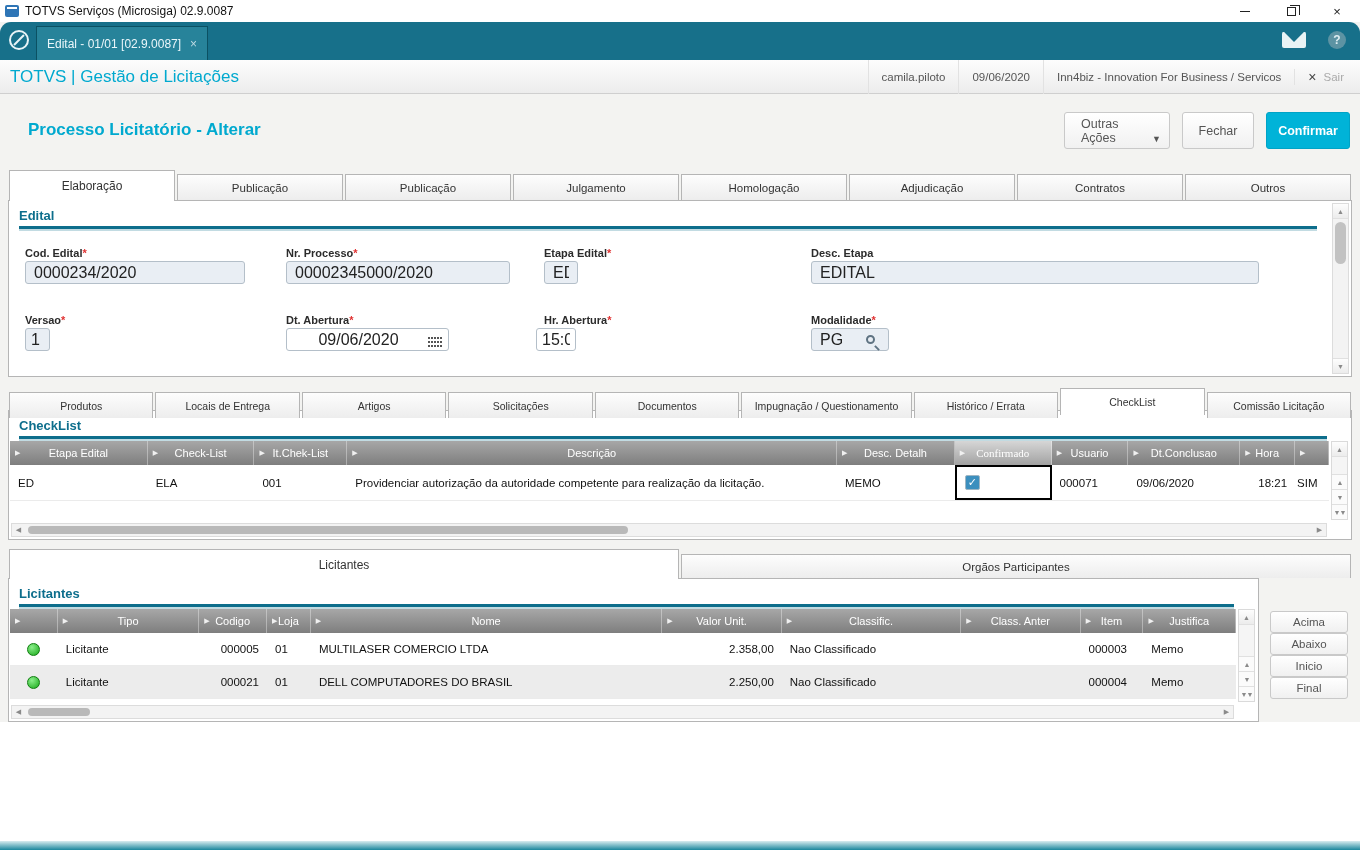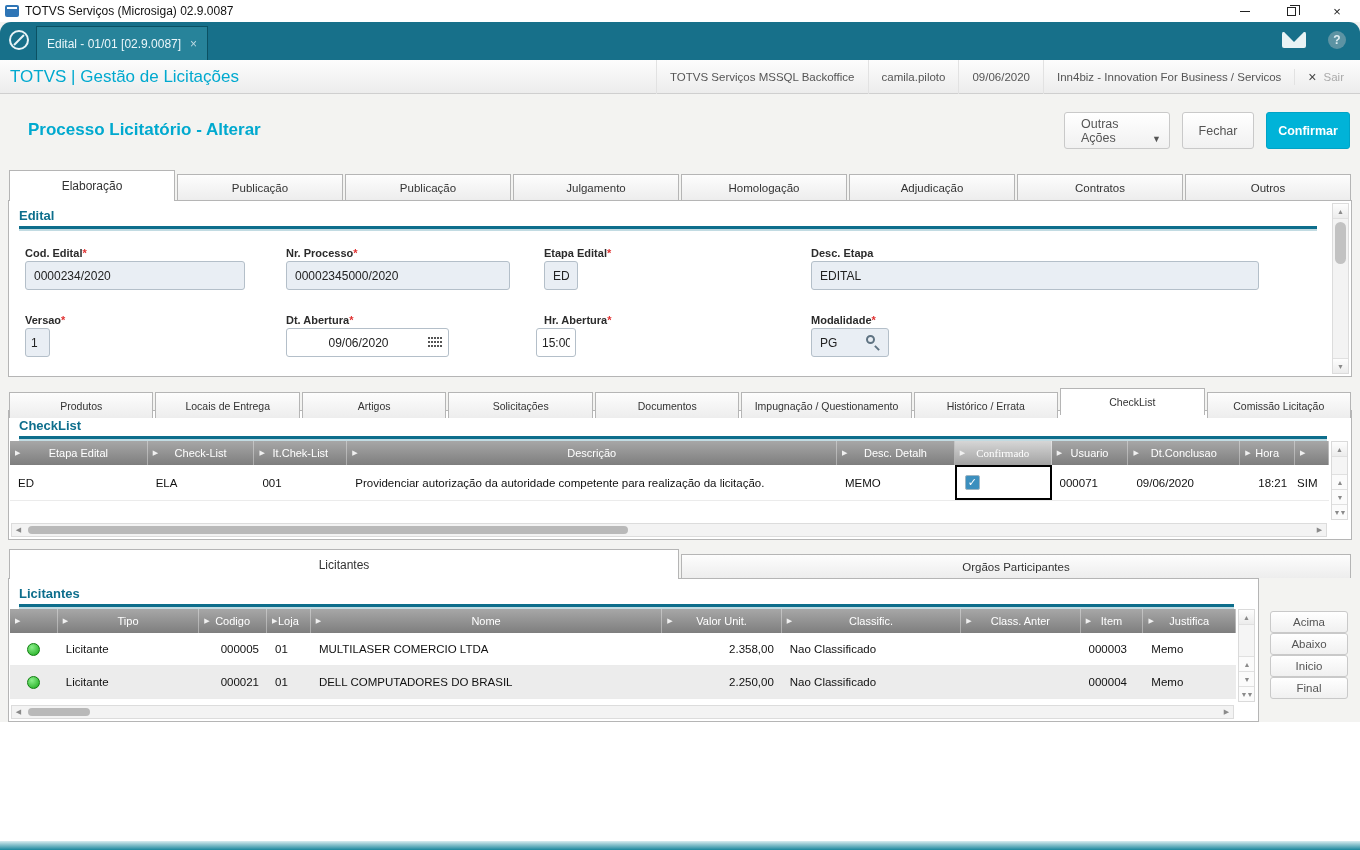--- a/index.html
+++ b/index.html
@@ -65,21 +65,21 @@
   .edital-panel { top:200px; height:177px; }
   .checklist-panel { top:410px; height:130px; }
   .licit-panel { top:578px; right:101px; height:144px; }
   .section-title { font-size:13px; font-weight:bold; color:#0d6e8c; padding:7px 0 0 10px; }
   .section-rule { height:3px; background:#0d6e8c; margin:3px 34px 0 10px; box-shadow:0 2px 0 rgba(13,110,140,.25); }
   .licit-panel .section-rule, .checklist-panel .section-rule { margin-right:24px; }
 
   
   .f-label { position:absolute; font-size:11px; font-weight:bold; color:#2b2b2b; }
   .f-label .req { color:#e03131; }
-  .f-input { position:absolute; height:29px; border:1px solid #b4bfc9; border-radius:3px; background:#e9eef4; font-family:"Liberation Sans",sans-serif; font-size:12px; color:#222; padding:0 8px; }
+  .f-input { position:absolute; height:23px; border:1px solid #b4bfc9; border-radius:3px; background:#e9eef4; font-family:"Liberation Sans",sans-serif; font-size:16px; color:#222; padding:0 8px; }
   .f-input.white { background:#fff; }
   .f-wrap { position:absolute; }
   .f-wrap .f-input { position:relative; left:0; top:0; }
   .cal-btn { position:absolute; right:7px; top:9px; width:14px; height:11px; }
   .cal-dot { position:absolute; left:0; top:0; width:2px; height:2px; background:#555;
     box-shadow:3px 0 #555,6px 0 #555,9px 0 #555,12px 0 #555,
                0 4px #555,3px 4px #555,6px 4px #555,9px 4px #555,12px 4px #555,
                0 8px #555,3px 8px #555,6px 8px #555,9px 8px #555,12px 8px #555; }
   .mag { position:absolute; right:14px; top:7px; width:9px; height:9px; border:2px solid #5f7382; border-radius:50%; }
   .mag::after { content:""; position:absolute; left:8px; top:8px; width:2px; height:6px; background:#5f7382; transform:rotate(-45deg); }
@@ -150,21 +150,20 @@
     <div class="ws-pointer"></div>
     <div class="ws-right">
       <div class="env-ico"></div>
       <div class="help-ico">?</div>
     </div>
   </div>
 
   <div class="appheader">
     <div class="brand">TOTVS | Gestão de Licitações</div>
     <div class="hdr-right">
-      <div class="hdr-item">TOTVS Serviços MSSQL Backoffice</div>
       <div class="hdr-item">camila.piloto</div>
       <div class="hdr-item">09/06/2020</div>
       <div class="hdr-item">Inn4biz - Innovation For Business / Servicos</div>
       <div class="hdr-exit">
         <span class="x">×</span>
         <span class="s">Sair</span>
       </div>
     </div>
   </div>
 

